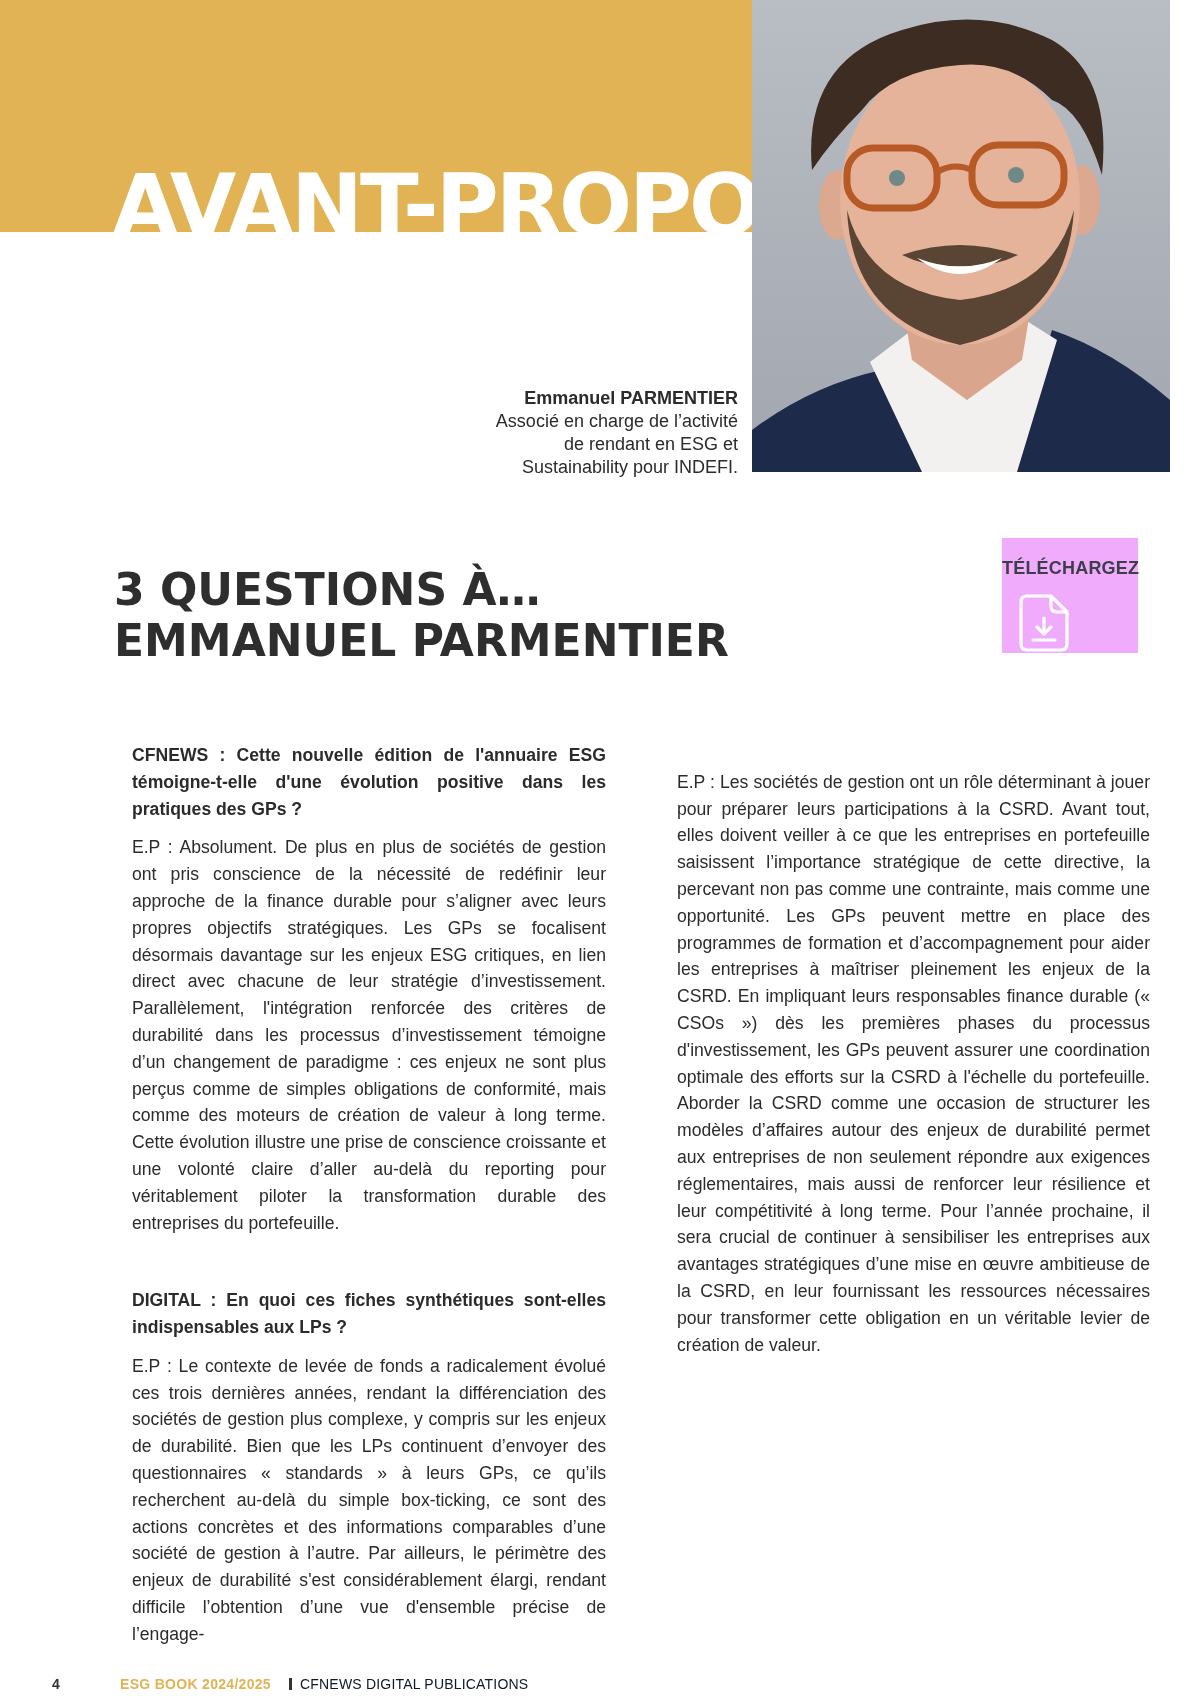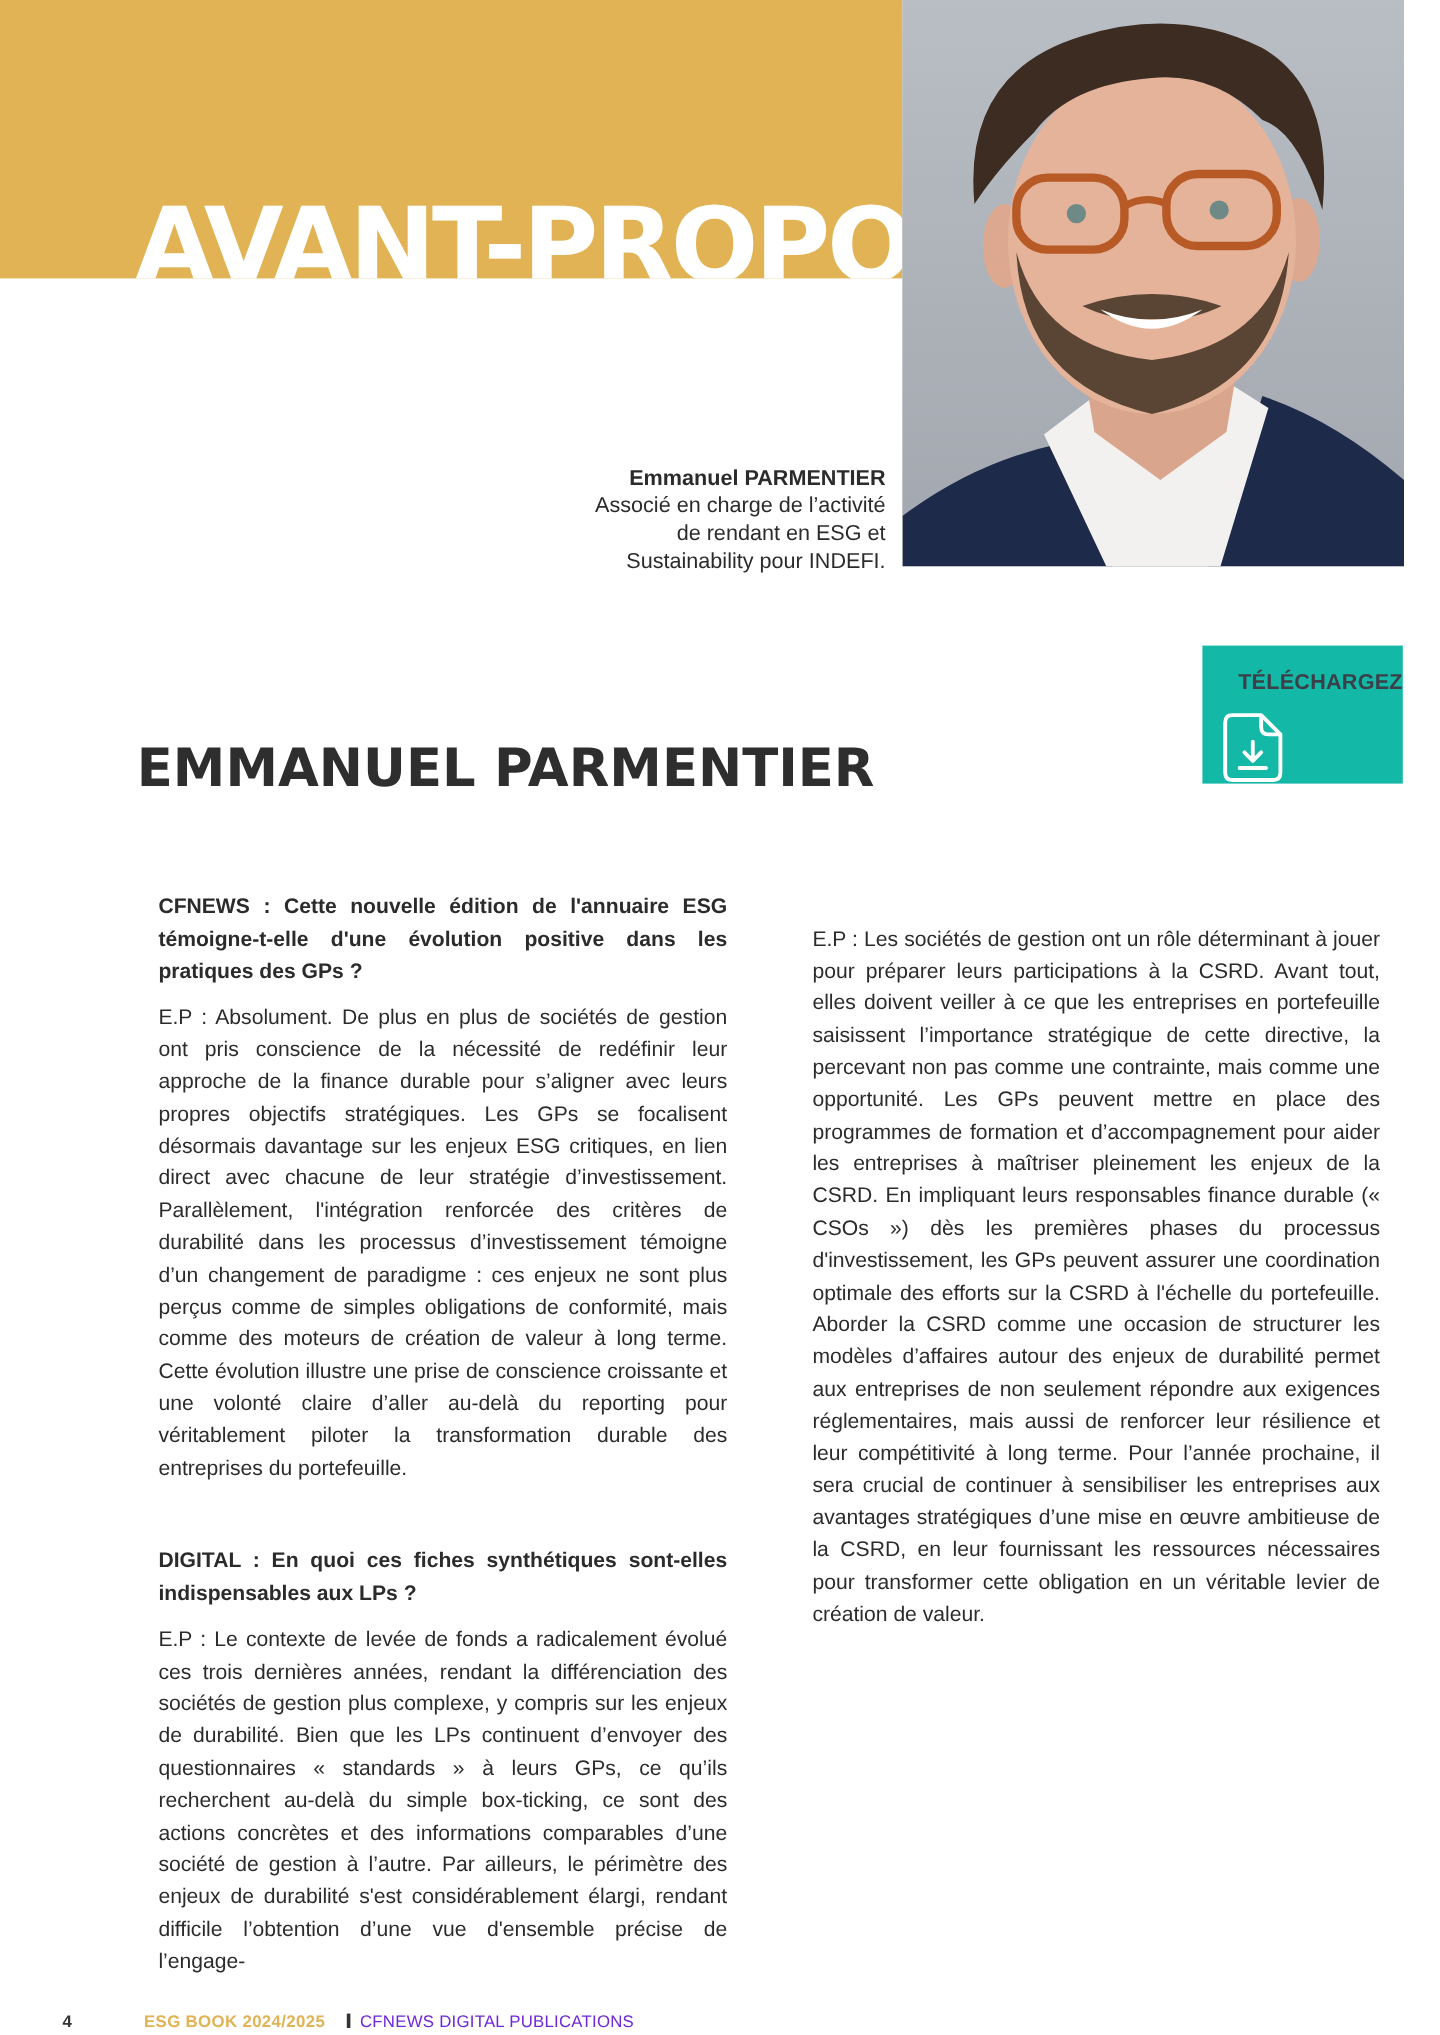--- a/index.html
+++ b/index.html
@@ -15,38 +15,38 @@
       background: linear-gradient(180deg, #b7bcc3 0%, #a9aeb6 60%, #a3a8b0 100%); }
   .photo svg { display: block; width: 100%; height: 100%; }
 
   .caption { position: absolute; right: 462px; top: 387px; text-align: right; font-size: 18px; line-height: 23px; color: #2b2b2b; }
   .caption .name { font-weight: bold; font-size: 18px; }
 
   .headline { position: absolute; left: 114px; top: 564px; margin: 0;
       font-family: "DejaVu Sans", sans-serif; font-weight: bold; font-size: 44px; line-height: 51px;
       letter-spacing: 0px; color: #2e2e2e; }
 
-  .download { position: absolute; left: 1002px; top: 538px; width: 167px; height: 115px; background: #14b8a6;
-      cursor: pointer; text-align: right; }
+  .download { position: absolute; left: 1002px; top: 538px; width: 136px; height: 115px; background: #f0abfc;
+      cursor: pointer; text-align: left; }
   .download .label { display: block; margin-top: 20px; font-weight: bold; font-size: 18px; color: #3a3f48; letter-spacing: 0.2px; }
   .download .icon { position: absolute; left: 17px; top: 56px; width: 52px; height: 58px; }
 
   .col { position: absolute; top: 730px; width: 498px; font-size: 17.6px; line-height: 26.8px;
       text-align: justify; color: #2b2b2b; hyphens: manual; }
   .col.left { left: 120px; }
   .col.right { left: 665px; width: 497px; }
   .col p { margin: 12px; }
   .col .q { font-weight: bold; color: #2b2b2b; }
   .col .spacer { height: 26.8px; }
 
   .footer { position: absolute; top: 1676px; left: 0; width: 1200px; font-size: 14px; line-height: 16px; }
   .footer .page-num { position: absolute; left: 52px; font-weight: bold; color: #333; }
   .footer .book { position: absolute; left: 120px; font-weight: bold; color: #e1b355; letter-spacing: 0.3px; }
   .footer .sep { position: absolute; left: 289px; top: 2px; width: 3px; height: 12px; background: #333; }
-  .footer .pub { position: absolute; left: 300px; color: #6d28d9; letter-spacing: 0.2px; }
+  .footer .pub { position: absolute; left: 300px; color: #0f172a; letter-spacing: 0.2px; }
 </style>
 </head>
 <body>
 
 <div class="gold-band">
   <h1 class="section-title">AVANT-PROPOS</h1>
 </div>
 
 <div class="photo" role="img" aria-label="Portrait of Emmanuel Parmentier">
   <svg viewBox="0 0 418 472" preserveAspectRatio="none">
@@ -86,21 +86,21 @@
 </div>
 
 <div class="caption">
   <div class="name">Emmanuel PARMENTIER</div>
   <div>Associé en charge de l’activité</div>
   <div>de rendant en ESG et</div>
   <div>Sustainability pour INDEFI.</div>
 </div>
 
 <h2 class="headline">
-  <br>
+  <span>3 QUESTIONS À…</span><br>
   <span>EMMANUEL PARMENTIER</span>
 </h2>
 
 <div class="download">
   <span class="label">TÉLÉCHARGEZ</span>
   <svg class="icon" viewBox="0 0 52 58">
     <path d="M8 2 H32 L48 18 V50 Q48 56 42 56 H8 Q2 56 2 50 V8 Q2 2 8 2 Z" fill="none" stroke="#ffffff" stroke-width="3.2" stroke-linejoin="round"></path>
     <path d="M32 2 V12 Q32 18 38 18 H48" fill="none" stroke="#ffffff" stroke-width="3.2" stroke-linejoin="round"></path>
     <path d="M25 24 V40 M18 33 L25 40 L32 33" fill="none" stroke="#ffffff" stroke-width="3.2" stroke-linecap="round" stroke-linejoin="round"></path>
     <path d="M14 46 H36" stroke="#ffffff" stroke-width="3.2" stroke-linecap="round"></path>

